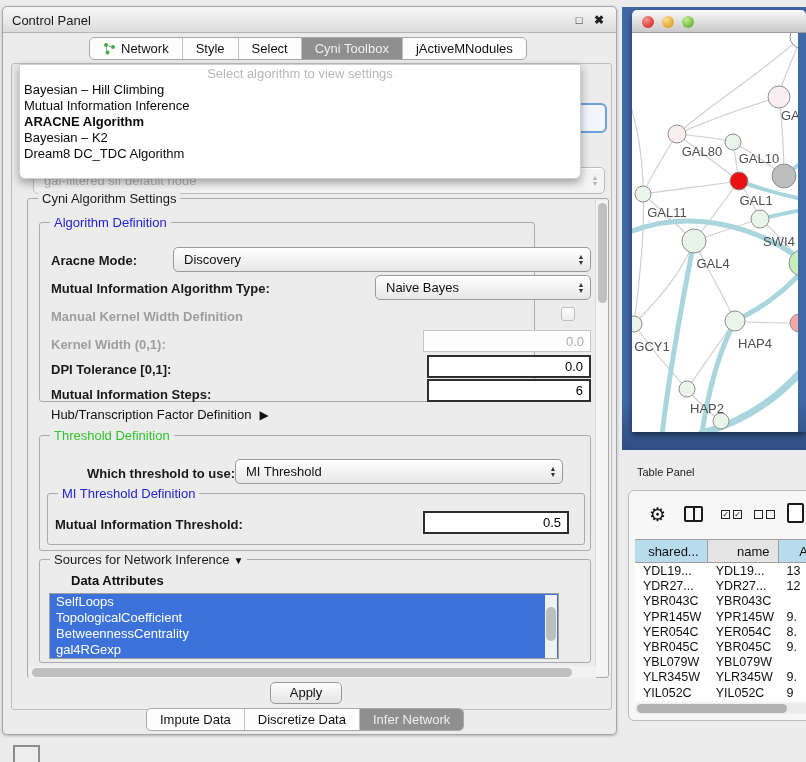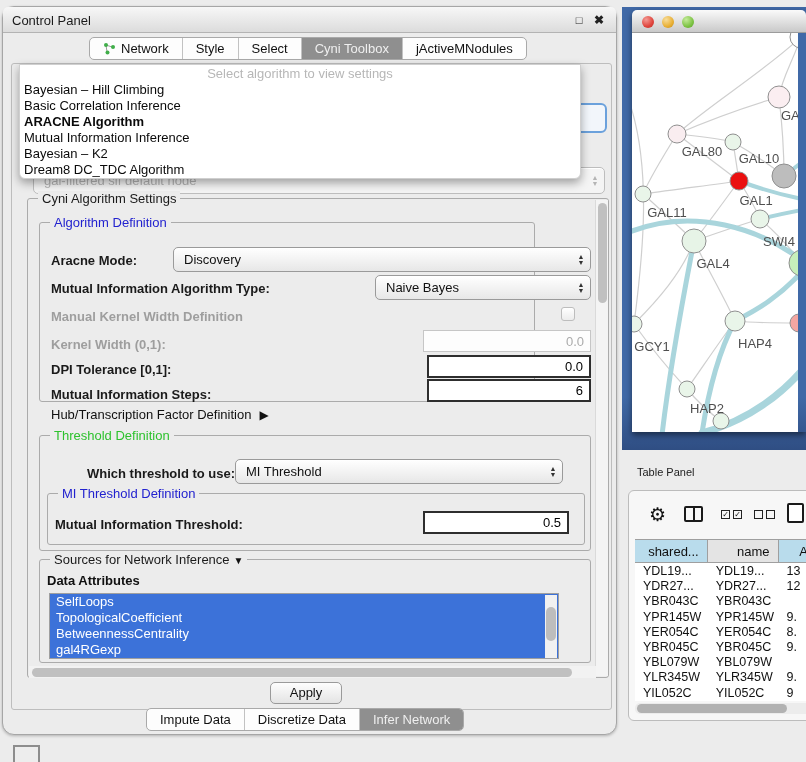--- a/index.html
+++ b/index.html
@@ -2,21 +2,21 @@
 <html><head>
 <meta charset="utf-8">
 <style>
   * { margin:0; padding:0; box-sizing:border-box; }
   html,body { width:806px; height:762px; overflow:hidden; }
   body { font-family:"Liberation Sans", sans-serif; background:#ececec; position:relative; }
   #screen { position:absolute; left:0; top:0; width:806px; height:762px; overflow:hidden; }
 
   
   .cp-window { position:absolute; left:2px; top:6px; width:615px; height:729px;
-    background:#ececec; border:1px solid #a6a6a6; border-radius:12px;
+    background:#ececec; border:1px solid #a6a6a6; border-radius:5px;
     box-shadow:0 1px 3px rgba(0,0,0,.25); }
   .cp-titlebar { position:absolute; left:0; top:0; right:0; height:26px;
     background:linear-gradient(#f7f7f7,#dcdcdc); border-bottom:1px solid #b3b3b3;
     border-radius:5px 5px 0 0; }
   .cp-title { position:absolute; left:9px; top:6px; font-size:13px; color:#1a1a1a; }
   .cp-btn { position:absolute; top:6px; width:14px; height:14px; font-size:12px; line-height:14px;
     text-align:center; color:#222; cursor:default; font-weight:bold; }
   .cp-float { right:30px; font-size:11px; }
   .cp-close { right:10px; }
 
@@ -68,21 +68,21 @@
   .txt.active { border:2px solid #2e2e2e; border-radius:0; color:#000; }
   .txt.off { border:1px solid #c6c6c6; color:#ababab; background:#fdfdfd; }
   .checkbox { position:absolute; width:14px; height:14px; border:1px solid #bdbdbd; border-radius:3px;
     background:linear-gradient(#ffffff,#ececec); }
 
   .hub-row { position:absolute; left:48px; top:400px; font-size:13px; color:#111; }
   .tri-right { display:inline-block; margin-left:8px; color:#111; font-size:12px; }
   .tri-down { display:inline-block; margin-left:4px; color:#111; font-size:10px; }
 
   
-  .attr-title { position:absolute; font-size:13px; font-weight:bold; color:#111; }
+  .attr-title { position:absolute; font-size:13px; font-weight:bold; color:#111;margin-left:24px; }
   .attr-list { position:absolute; left:46px; top:586px; width:510px; height:66px;
     border:1px solid #9f9f9f; background:#fff; overflow:hidden; }
   .attr-item { height:16px; line-height:16px; font-size:13px; color:#fff; background:#3c72d9; padding-left:6px; }
   .attr-scroll { position:absolute; right:1px; top:1px; width:12px; height:64px; background:#f1f1f1; }
   .attr-scroll .thumb { position:absolute; left:1px; top:12px; width:10px; height:34px; background:#bdbdbd; border-radius:5px; }
 
   
   .vscroll { position:absolute; left:592px; top:193px; width:13px; height:476px;
     background:#f4f4f4; border-left:1px solid #dadada; }
   .vscroll .thumb { position:absolute; left:1.5px; top:3px; width:9px; height:100px;
@@ -176,23 +176,22 @@
 
     <div class="combo ghost-combo">
       <span class="combo-text">gal-filtered sif default node</span>
       <span class="combo-arrows">▲<br>▼</span>
     </div>
 
     <div class="algo-popup">
       <div class="algo-hint">Select algorithm to view settings</div>
       <div id="algo-items">
           <div class="algo-item">Bayesian – Hill Climbing</div>
-          <div class="algo-item">Basic Correlation Inference</div>
+          <div class="algo-item">Mutual Information Inference</div>
           <div class="algo-item bold">ARACNE Algorithm</div>
-          <div class="algo-item">Mutual Information Inference</div>
           <div class="algo-item">Bayesian – K2</div>
           <div class="algo-item">Dream8 DC_TDC Algorithm</div>
         </div>
     </div>
 
     <div class="group" style="left:24px; top:191px; width:582px; height:480px;">
       <span class="group-label lbl-black">Cyni Algorithm Settings</span>
     </div>
 
     <div class="group" style="left:36px; top:215px; width:496px; height:180px;">

